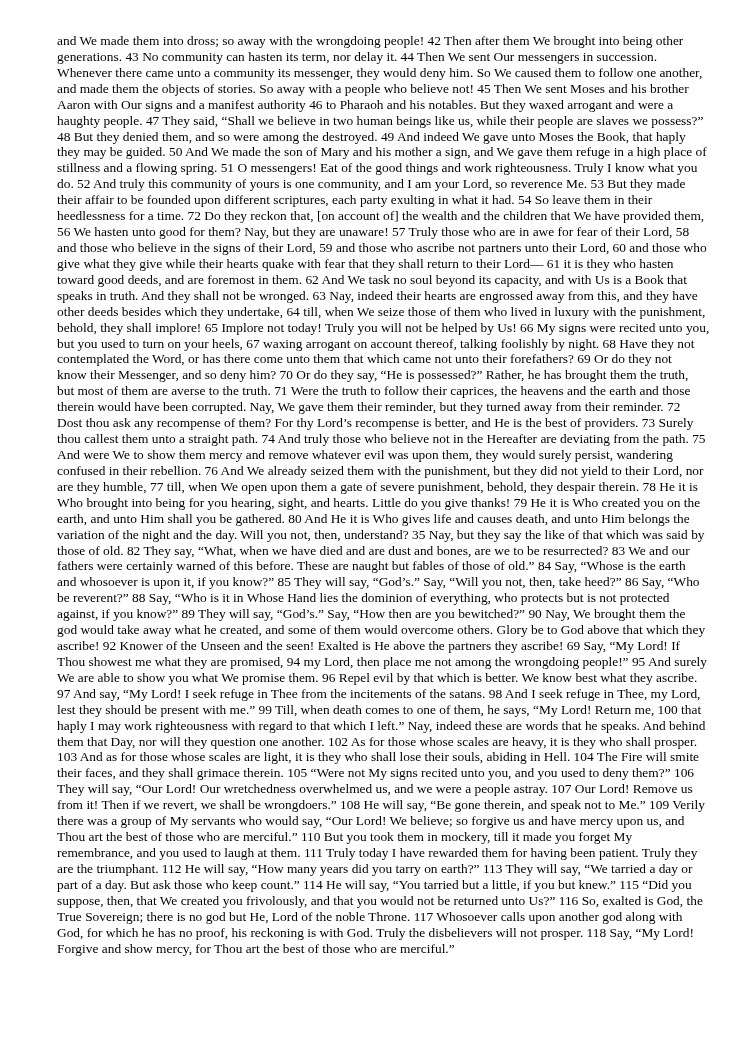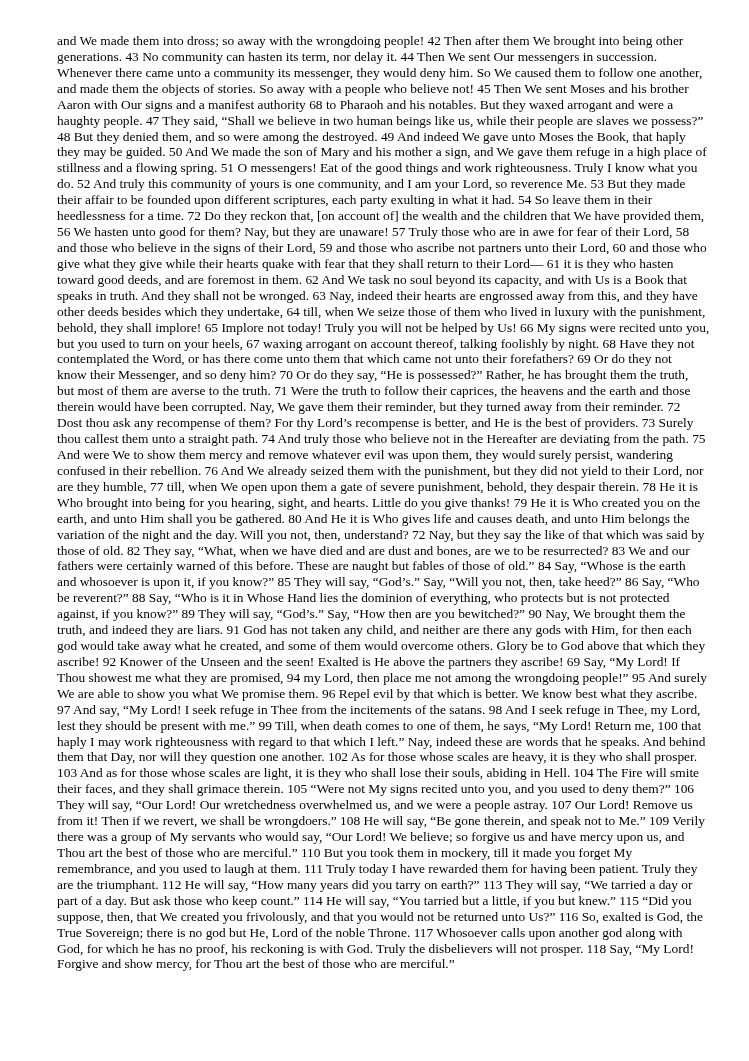--- a/index.html
+++ b/index.html
@@ -40,21 +40,21 @@
 </style>
 </head>
 <body>
 
 <div class="page">
   <div class="text-body">
       <div class="line">and We made them into dross; so away with the wrongdoing people! 42 Then after them We brought into being other</div>
       <div class="line">generations. 43 No community can hasten its term, nor delay it. 44 Then We sent Our messengers in succession.</div>
       <div class="line">Whenever there came unto a community its messenger, they would deny him. So We caused them to follow one another,</div>
       <div class="line">and made them the objects of stories. So away with a people who believe not! 45 Then We sent Moses and his brother</div>
-      <div class="line">Aaron with Our signs and a manifest authority 68 to Pharaoh and his notables. But they waxed arrogant and were a</div>
+      <div class="line">Aaron with Our signs and a manifest authority 46 to Pharaoh and his notables. But they waxed arrogant and were a</div>
       <div class="line">haughty people. 47 They said, “Shall we believe in two human beings like us, while their people are slaves we possess?”</div>
       <div class="line">48 But they denied them, and so were among the destroyed. 49 And indeed We gave unto Moses the Book, that haply</div>
       <div class="line">they may be guided. 50 And We made the son of Mary and his mother a sign, and We gave them refuge in a high place of</div>
       <div class="line">stillness and a flowing spring. 51 O messengers! Eat of the good things and work righteousness. Truly I know what you</div>
       <div class="line">do. 52 And truly this community of yours is one community, and I am your Lord, so reverence Me. 53 But they made</div>
       <div class="line">their affair to be founded upon different scriptures, each party exulting in what it had. 54 So leave them in their</div>
       <div class="line">heedlessness for a time. 72 Do they reckon that, [on account of] the wealth and the children that We have provided them,</div>
       <div class="line">56 We hasten unto good for them? Nay, but they are unaware! 57 Truly those who are in awe for fear of their Lord, 58</div>
       <div class="line">and those who believe in the signs of their Lord, 59 and those who ascribe not partners unto their Lord, 60 and those who</div>
       <div class="line">give what they give while their hearts quake with fear that they shall return to their Lord— 61 it is they who hasten</div>
@@ -67,27 +67,26 @@
       <div class="line">know their Messenger, and so deny him? 70 Or do they say, “He is possessed?” Rather, he has brought them the truth,</div>
       <div class="line">but most of them are averse to the truth. 71 Were the truth to follow their caprices, the heavens and the earth and those</div>
       <div class="line">therein would have been corrupted. Nay, We gave them their reminder, but they turned away from their reminder. 72</div>
       <div class="line">Dost thou ask any recompense of them? For thy Lord’s recompense is better, and He is the best of providers. 73 Surely</div>
       <div class="line">thou callest them unto a straight path. 74 And truly those who believe not in the Hereafter are deviating from the path. 75</div>
       <div class="line">And were We to show them mercy and remove whatever evil was upon them, they would surely persist, wandering</div>
       <div class="line">confused in their rebellion. 76 And We already seized them with the punishment, but they did not yield to their Lord, nor</div>
       <div class="line">are they humble, 77 till, when We open upon them a gate of severe punishment, behold, they despair therein. 78 He it is</div>
       <div class="line">Who brought into being for you hearing, sight, and hearts. Little do you give thanks! 79 He it is Who created you on the</div>
       <div class="line">earth, and unto Him shall you be gathered. 80 And He it is Who gives life and causes death, and unto Him belongs the</div>
-      <div class="line">variation of the night and the day. Will you not, then, understand? 72 Nay, but they say the like of that which was said by</div>
+      <div class="line">variation of the night and the day. Will you not, then, understand? 35 Nay, but they say the like of that which was said by</div>
       <div class="line">those of old. 82 They say, “What, when we have died and are dust and bones, are we to be resurrected? 83 We and our</div>
       <div class="line">fathers were certainly warned of this before. These are naught but fables of those of old.” 84 Say, “Whose is the earth</div>
       <div class="line">and whosoever is upon it, if you know?” 85 They will say, “God’s.” Say, “Will you not, then, take heed?” 86 Say, “Who</div>
       <div class="line">be reverent?” 88 Say, “Who is it in Whose Hand lies the dominion of everything, who protects but is not protected</div>
       <div class="line">against, if you know?” 89 They will say, “God’s.” Say, “How then are you bewitched?” 90 Nay, We brought them the</div>
-      <div class="line">truth, and indeed they are liars. 91 God has not taken any child, and neither are there any gods with Him, for then each</div>
       <div class="line">god would take away what he created, and some of them would overcome others. Glory be to God above that which they</div>
       <div class="line">ascribe! 92 Knower of the Unseen and the seen! Exalted is He above the partners they ascribe! 69 Say, “My Lord! If</div>
       <div class="line">Thou showest me what they are promised, 94 my Lord, then place me not among the wrongdoing people!” 95 And surely</div>
       <div class="line">We are able to show you what We promise them. 96 Repel evil by that which is better. We know best what they ascribe.</div>
       <div class="line">97 And say, “My Lord! I seek refuge in Thee from the incitements of the satans. 98 And I seek refuge in Thee, my Lord,</div>
       <div class="line">lest they should be present with me.” 99 Till, when death comes to one of them, he says, “My Lord! Return me, 100 that</div>
       <div class="line">haply I may work righteousness with regard to that which I left.” Nay, indeed these are words that he speaks. And behind</div>
       <div class="line">them that Day, nor will they question one another. 102 As for those whose scales are heavy, it is they who shall prosper.</div>
       <div class="line">103 And as for those whose scales are light, it is they who shall lose their souls, abiding in Hell. 104 The Fire will smite</div>
       <div class="line">their faces, and they shall grimace therein. 105 “Were not My signs recited unto you, and you used to deny them?” 106</div>

